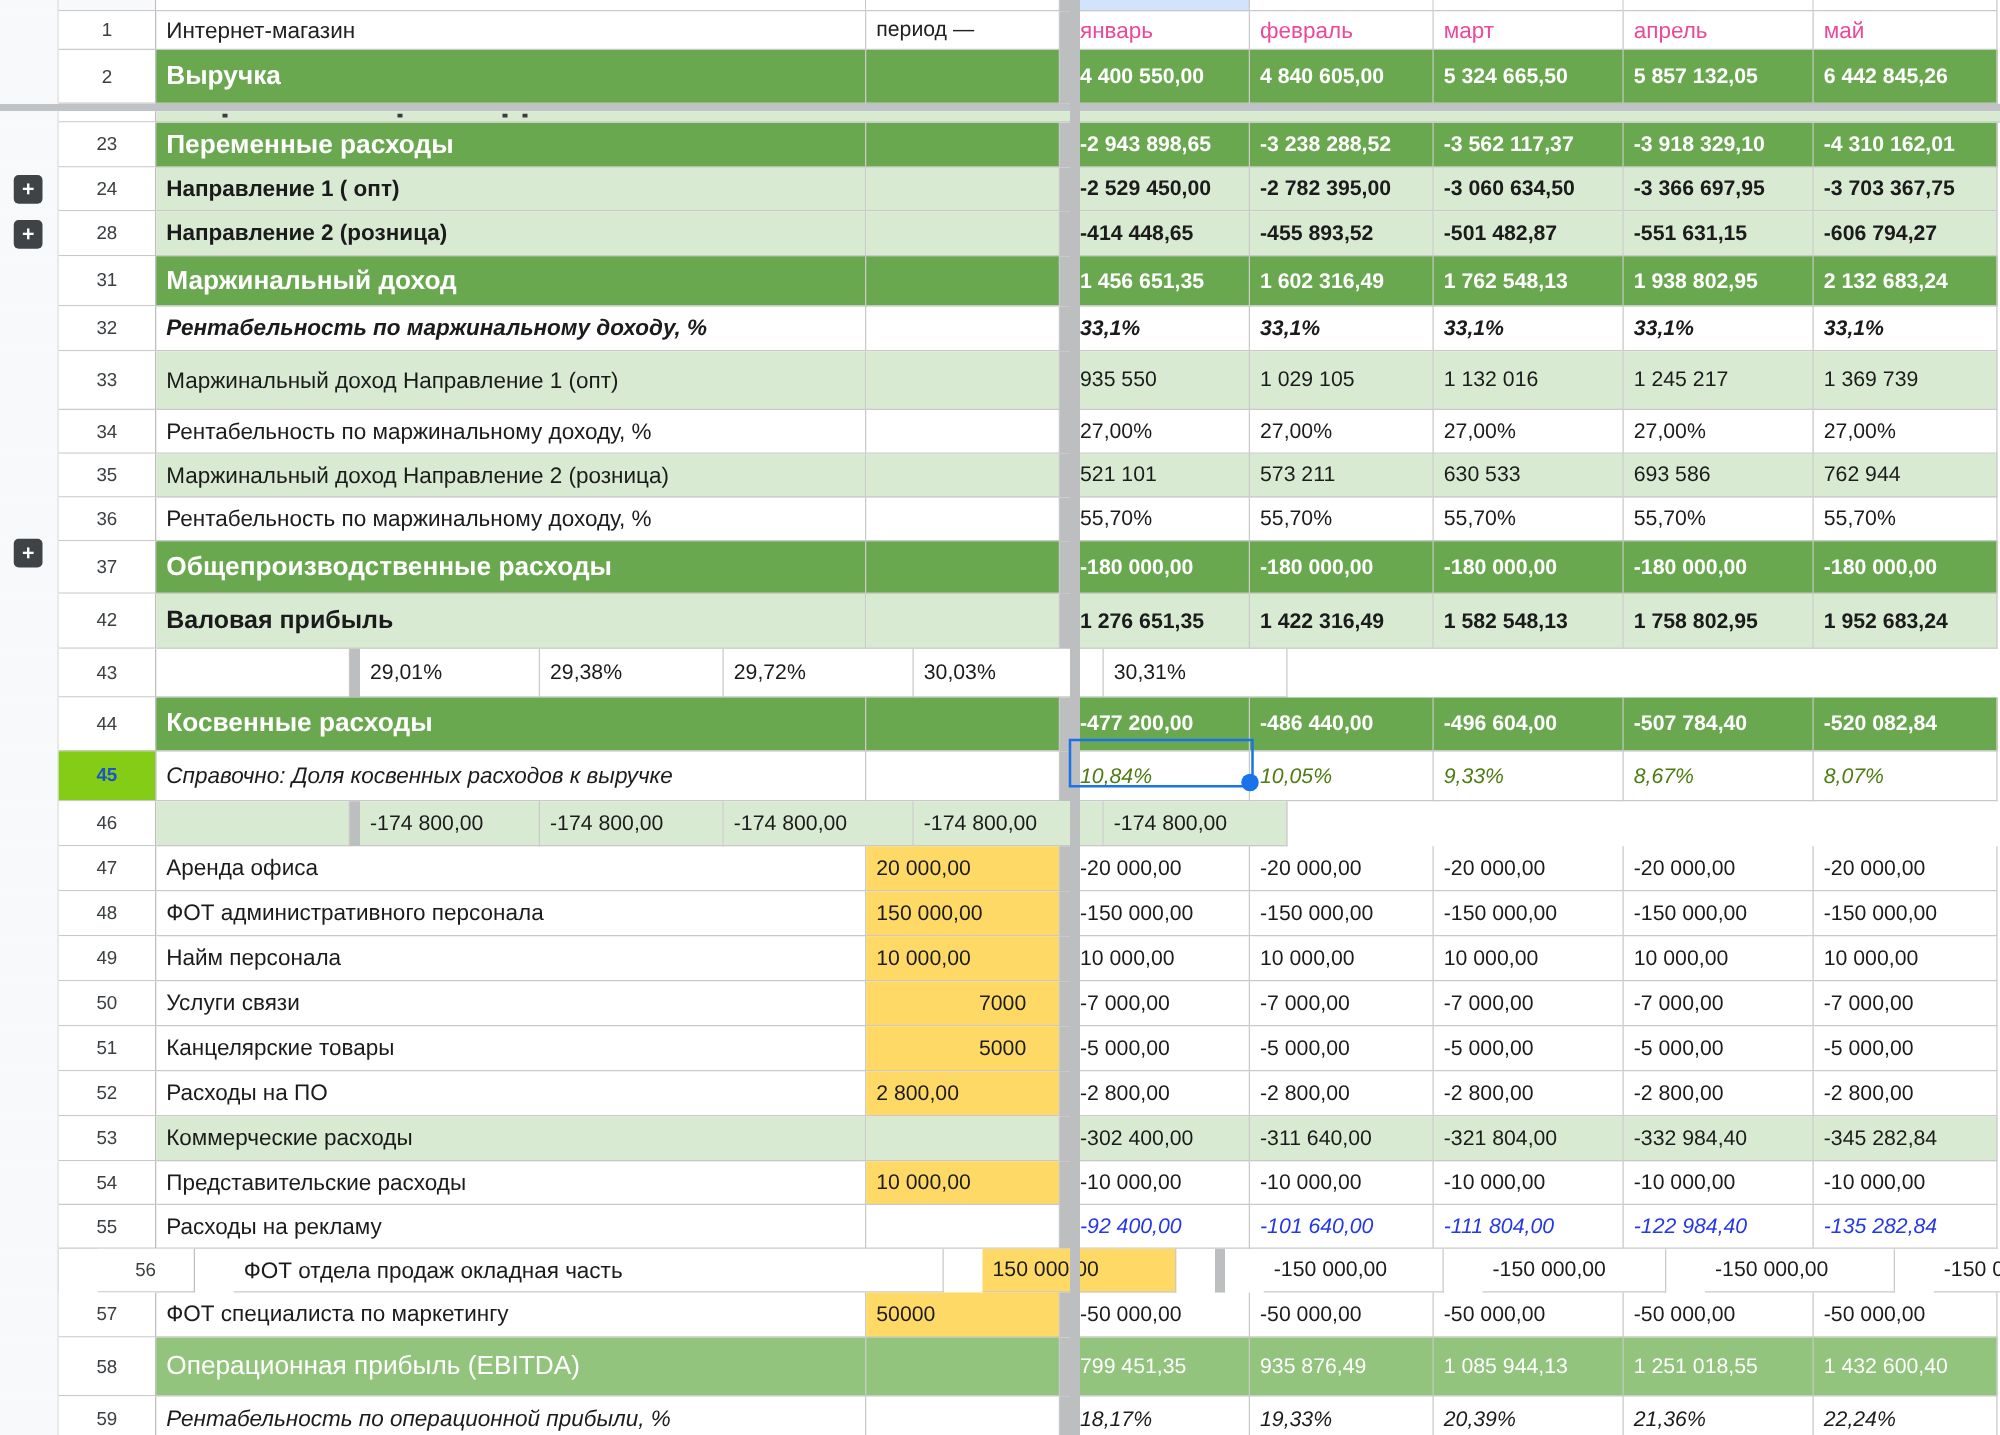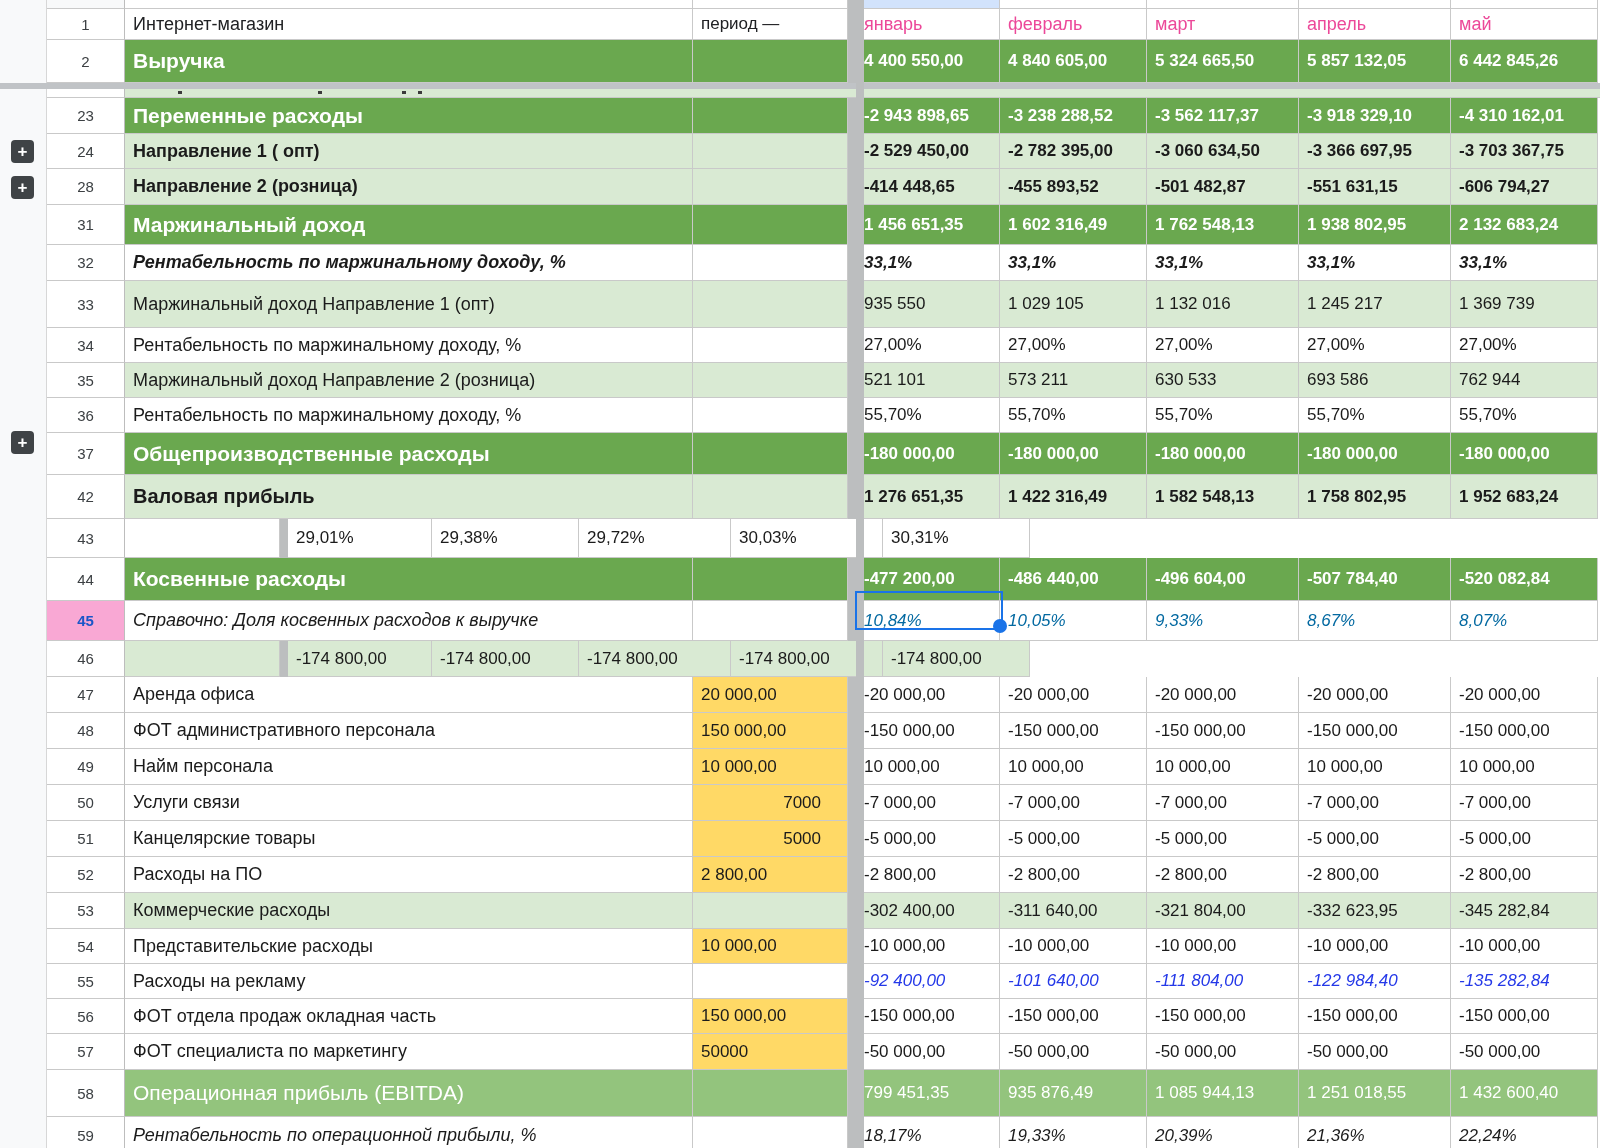--- a/index.html
+++ b/index.html
@@ -50,29 +50,29 @@
     background:#93c47d;color:#fff;font-weight:normal;}
   .k-sectionMid .acell{font-size:21px;}
   .k-light .acell,.k-light .bcell,.k-light .vcell{background:#d9ead3;}
   .k-boldlight .acell,.k-boldlight .bcell,.k-boldlight .vcell{
     background:#d9ead3;font-weight:bold;}
   .k-gross .acell,.k-gross .bcell,.k-gross .vcell{
     background:#d9ead3;font-weight:bold;}
   .k-gross .acell{font-size:20px;}
   .k-bolditalic .acell,.k-bolditalic .vcell{font-weight:bold;font-style:italic;}
   .k-ref .acell{font-style:italic;}
-  .k-ref .vcell{font-style:italic;color:#0369a1;}
+  .k-ref .vcell{font-style:italic;color:#4d7c0f;}
   .k-adv .vcell{font-style:italic;color:#2438e8;}
   .k-pct .acell,.k-pct .vcell{font-style:italic;}
   .k-header .acell,.k-header .bcell{color:#202124;}
   .k-header .vcell{color:#ec4899;font-size:18px;}
 
   .b-yellow{background:#ffd966;}
   .b-right{justify-content:flex-end;padding:0 26px 0 0;}
-  .num-selected{background:#f9a8d4;color:#1a56c8;font-weight:bold;}
+  .num-selected{background:#84cc16;color:#1a56c8;font-weight:bold;}
 
   
   .band{width:1600px;box-sizing:border-box;}
   .grayband{background:#c0c3c6;}
   .sliver-left{width:47px;flex:0 0 47px;background:#f8f9fa;border-right:1px solid #d7d7d7;box-sizing:border-box;}
   .sliver-num{width:78px;flex:0 0 78px;background:#fff;border-right:1px solid #bdbdbd;border-bottom:1px solid #c9c9c9;box-sizing:border-box;}
   .sliver-rest{flex:1 1 auto;position:relative;border-bottom:1px solid #c9c9c9;box-sizing:border-box;}
   .greensliver .sliver-rest{background:#d9ead3;}
   .bottomsliver .sliver-rest{background:#6aa84f;border-bottom:none;}
   .speck{position:absolute;top:2px;width:4px;height:3px;background:#3b3b3b;}
@@ -411,21 +411,21 @@
     </div>
     <div class="row k-light" style="height: 36px;">
       <div class="margin"></div>
       <div class="cell numcell">53</div>
       <div class="cell acell">Коммерческие расходы</div>
       <div class="cell bcell"></div>
       <div class="divcell"></div>
       <div class="cell vcell w-c">-302 400,00</div>
       <div class="cell vcell w-d">-311 640,00</div>
       <div class="cell vcell w-e">-321 804,00</div>
-      <div class="cell vcell w-f">-332 623,95</div>
+      <div class="cell vcell w-f">-332 984,40</div>
       <div class="cell vcell w-g">-345 282,84</div>
     </div>
     <div class="row k-plain" style="height: 35px;">
       <div class="margin"></div>
       <div class="cell numcell">54</div>
       <div class="cell acell">Представительские расходы</div>
       <div class="cell bcell b-yellow">10 000,00</div>
       <div class="divcell"></div>
       <div class="cell vcell w-c">-10 000,00</div>
       <div class="cell vcell w-d">-10 000,00</div>
@@ -438,21 +438,21 @@
       <div class="cell numcell">55</div>
       <div class="cell acell">Расходы на рекламу</div>
       <div class="cell bcell"></div>
       <div class="divcell"></div>
       <div class="cell vcell w-c">-92 400,00</div>
       <div class="cell vcell w-d">-101 640,00</div>
       <div class="cell vcell w-e">-111 804,00</div>
       <div class="cell vcell w-f">-122 984,40</div>
       <div class="cell vcell w-g">-135 282,84</div>
     </div>
-    <div class="row k-plain" style="height: 35px;">
+    <div class="row k-plain" style="height: 35px; gap: 31px;">
       <div class="margin"></div>
       <div class="cell numcell">56</div>
       <div class="cell acell">ФОТ отдела продаж окладная часть</div>
       <div class="cell bcell b-yellow">150 000,00</div>
       <div class="divcell"></div>
       <div class="cell vcell w-c">-150 000,00</div>
       <div class="cell vcell w-d">-150 000,00</div>
       <div class="cell vcell w-e">-150 000,00</div>
       <div class="cell vcell w-f">-150 000,00</div>
       <div class="cell vcell w-g">-150 000,00</div>

